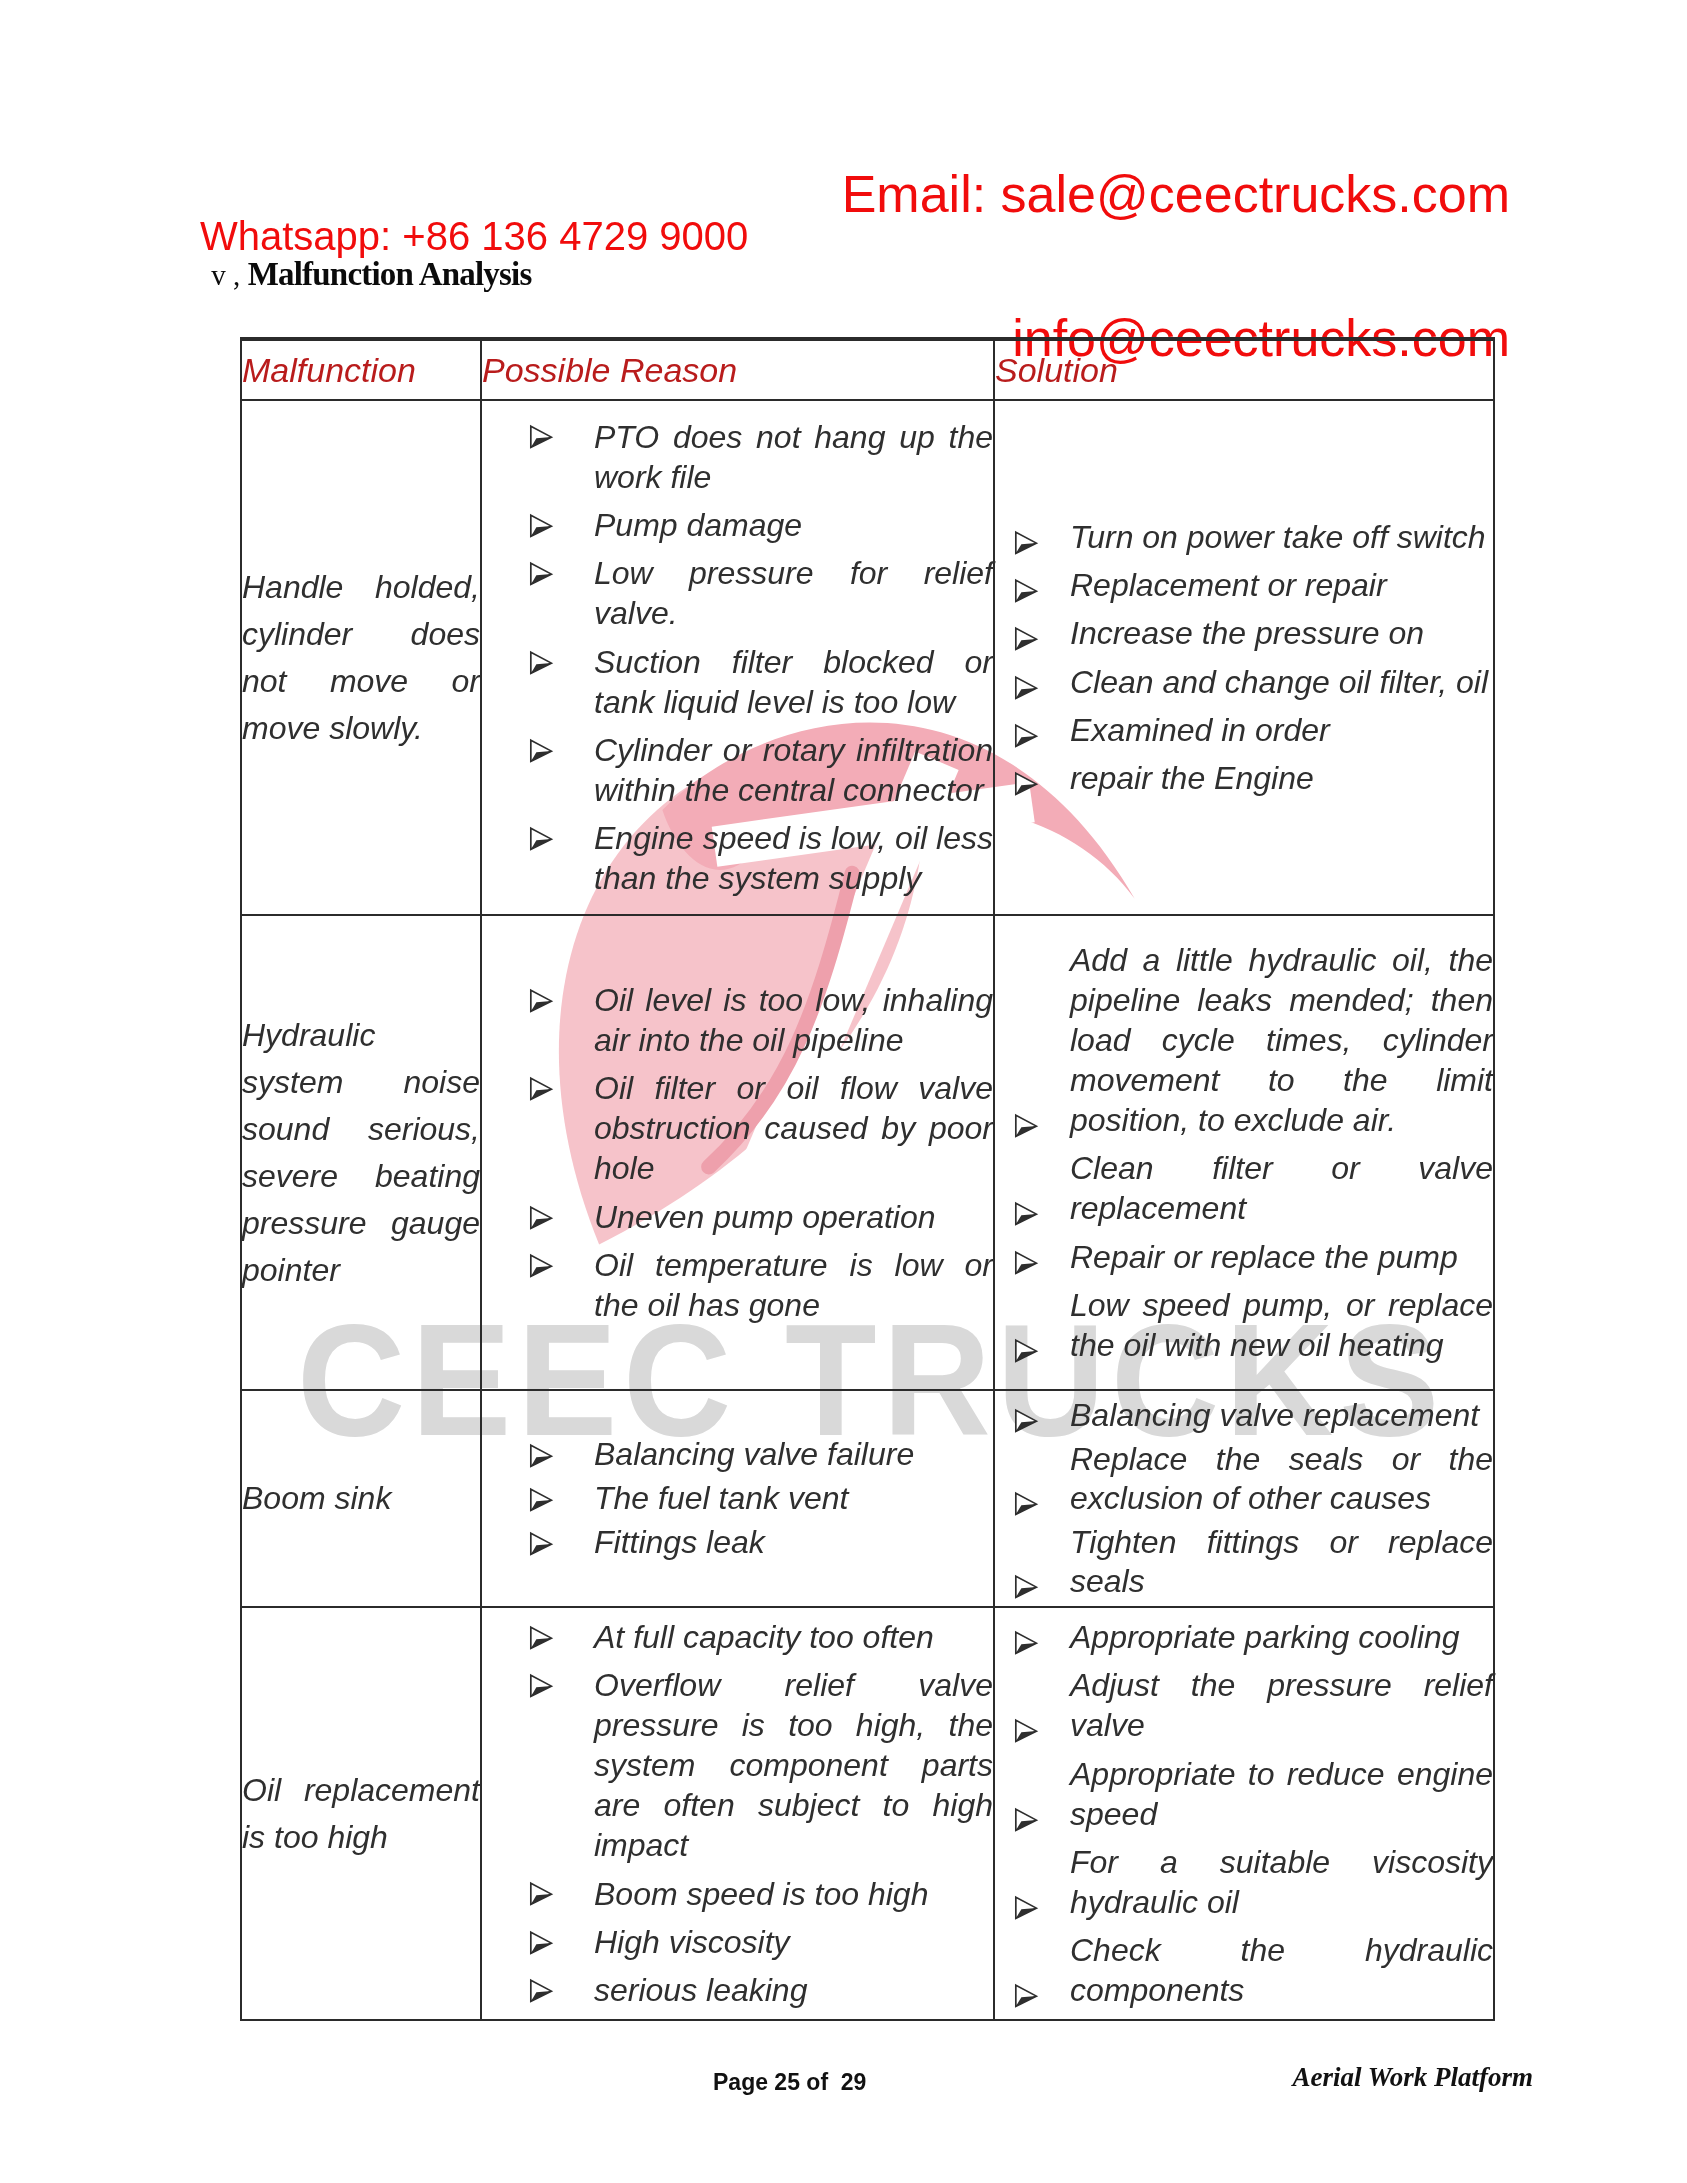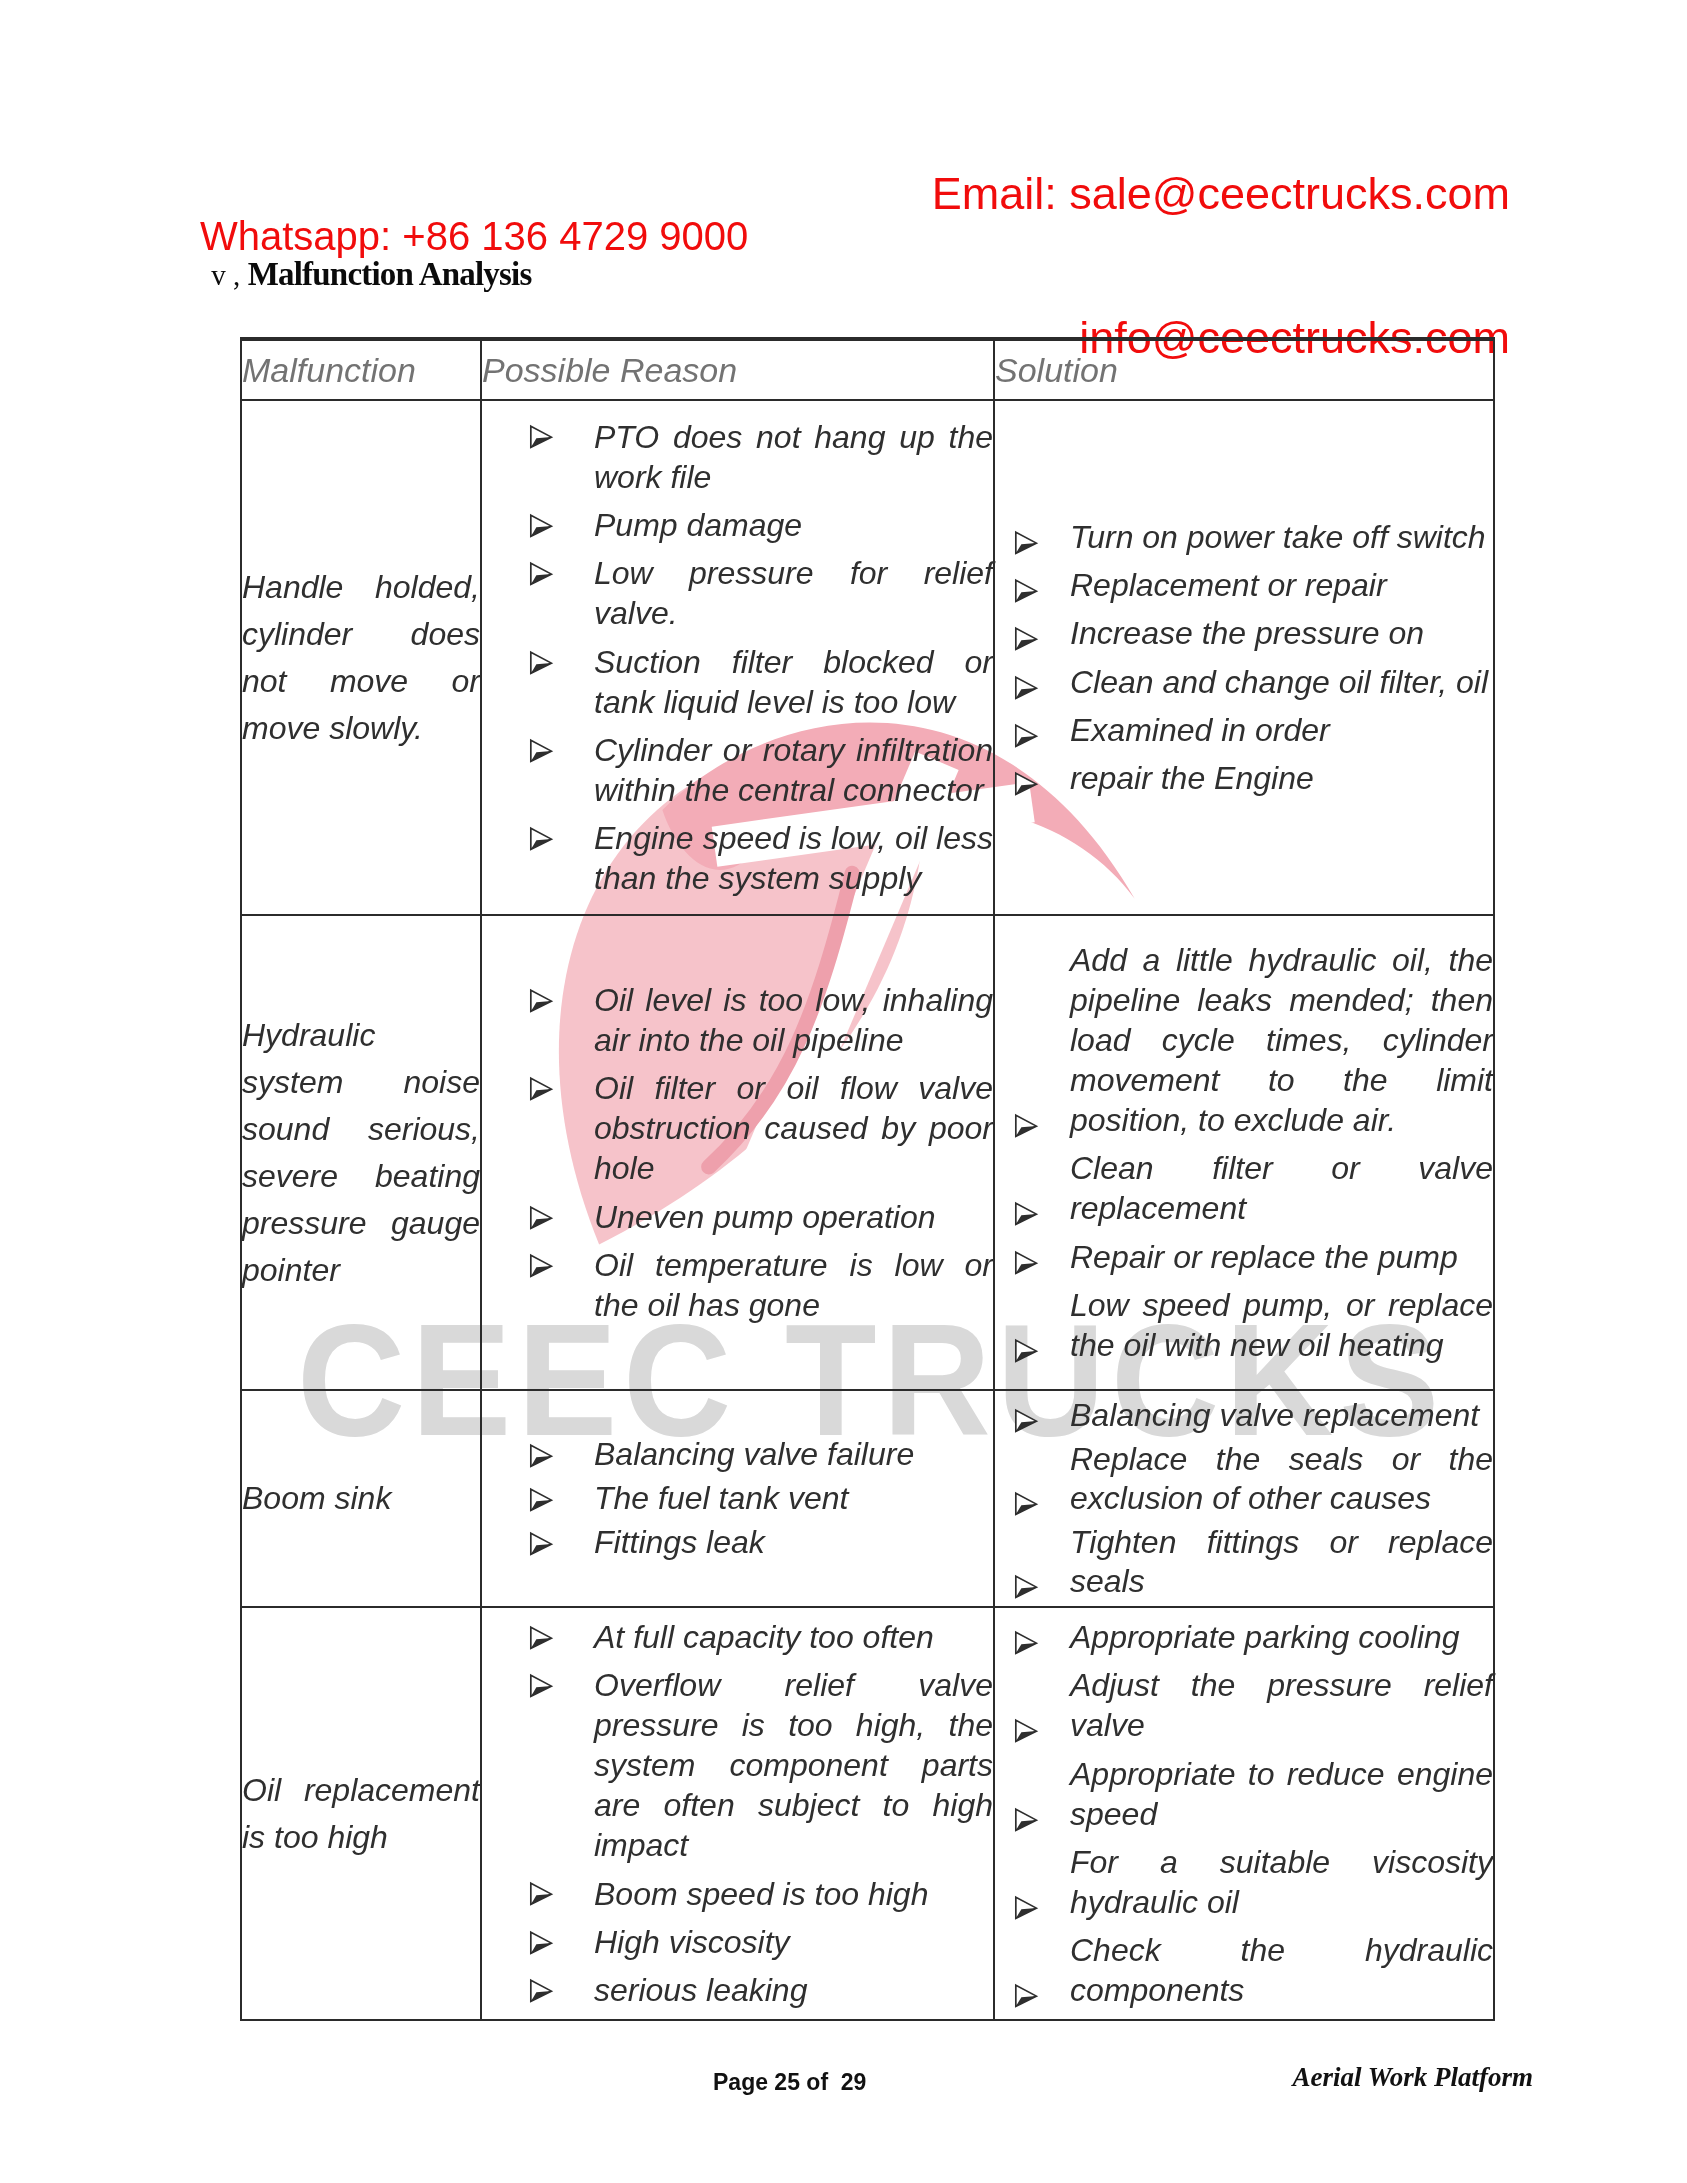--- a/index.html
+++ b/index.html
@@ -21,21 +21,21 @@
   }
   .content{position:relative;z-index:1;}
   
   .contact-left{
     position:absolute;left:200px;top:84px;
     color:#f10c0c;font-size:40px;line-height:61px;white-space:pre;
   }
   .contact-left .l2{margin-left:208px;}
   .contact-right{
     position:absolute;right:177px;top:74px;text-align:right;
-    color:#f10c0c;font-size:45px;line-height:48px;white-space:pre;
+    color:#f10c0c;font-size:52px;line-height:48px;white-space:pre;
   }
   
   .page-title{
     position:absolute;left:191px;top:240px;
     font-family:"Liberation Serif",serif;color:#0b0b0b;white-space:pre;
   }
   .title-v{font-size:29px;font-weight:normal;}
   .title-main{font-size:33px;font-weight:bold;letter-spacing:-0.8px;}
   
   .table-wrap{position:absolute;left:240px;top:337px;}
@@ -46,21 +46,21 @@
   table.malf col.c1{width:240px;}
   table.malf col.c2{width:513px;}
   table.malf col.c3{width:500px;}
   table.malf th,table.malf td{
     border:2.5px solid #2b2b2b;vertical-align:middle;background:transparent;
     padding:0;
   }
   table.malf thead th{border-top-width:4.2px;}
   table.malf thead tr{height:61px;}
   table.malf th{
-    font-style:italic;font-weight:normal;font-size:34px;color:#737373;
+    font-style:italic;font-weight:normal;font-size:34px;color:#b91c1c;
     text-align:left;
   }
   th.h1{padding-left:13.5px;}
   th.h2{padding-left:72px;}
   th.h3{padding-left:72px;}
   tr.row0{height:515px;}
   tr.row1{height:475px;}
   tr.row2{height:215px;}
   tr.row3{height:413px;}
   td.col1{padding-left:13.5px;padding-right:11.8px;}

